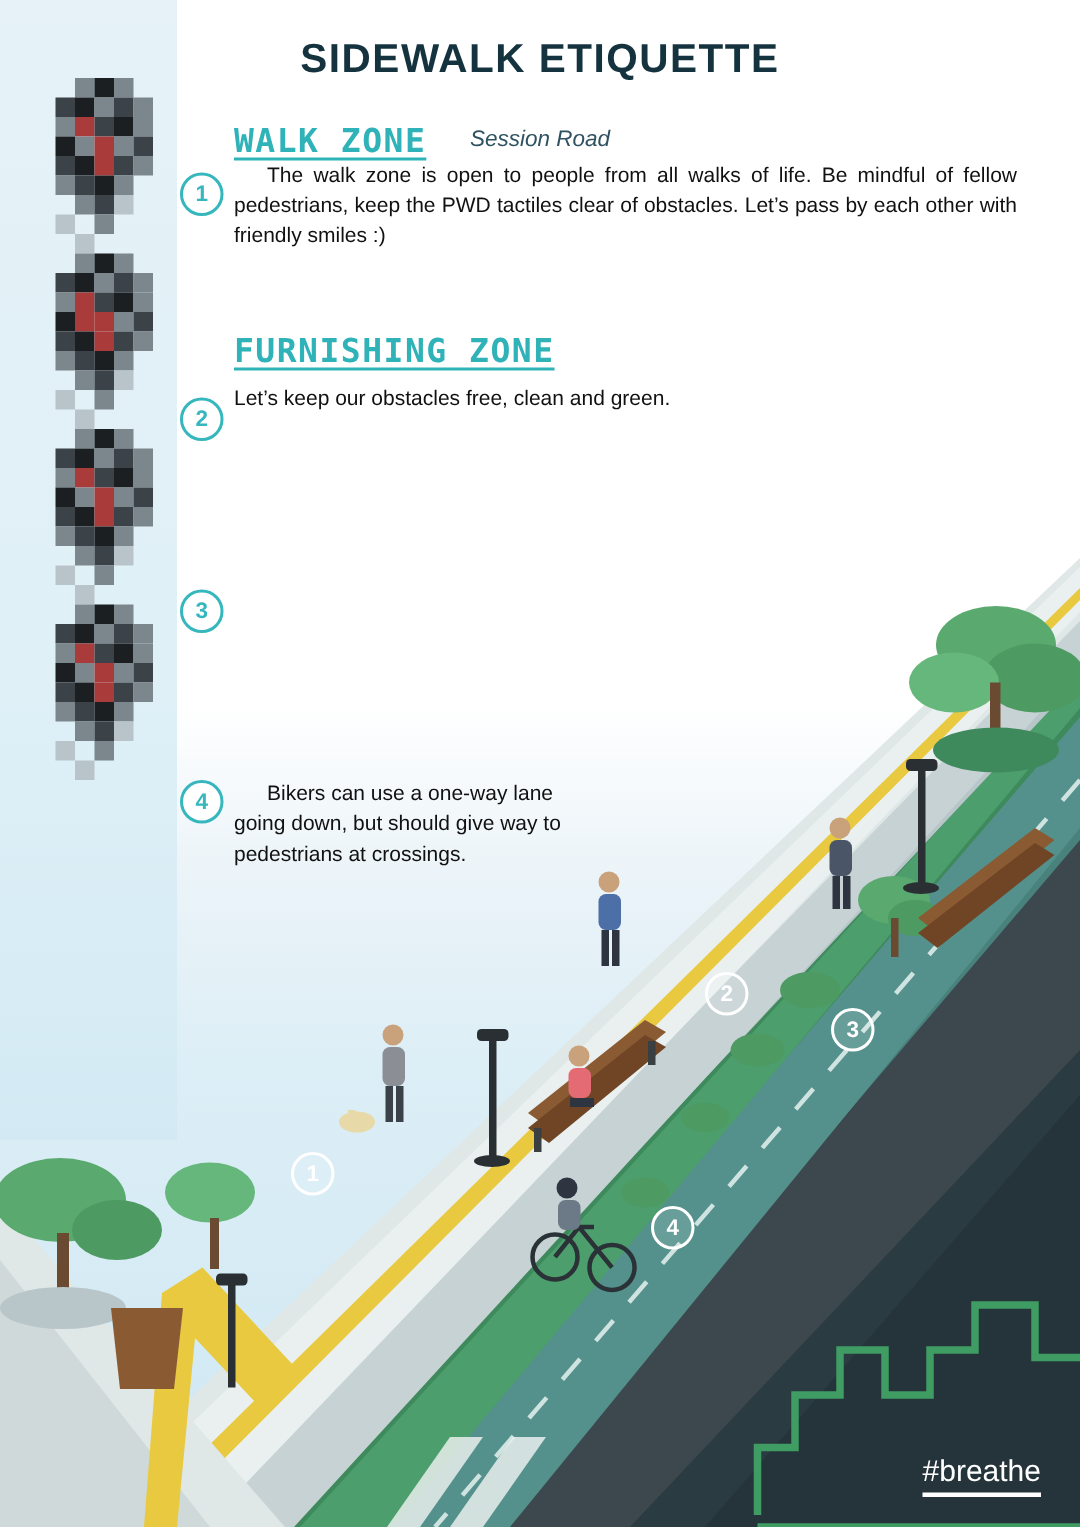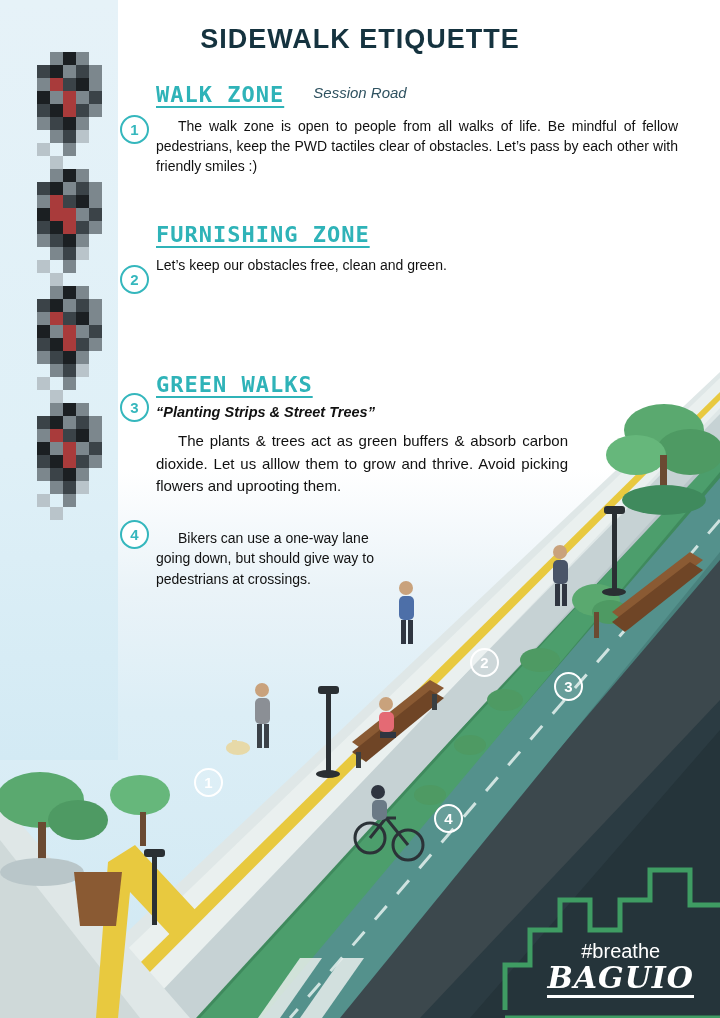--- a/index.html
+++ b/index.html
@@ -45,21 +45,21 @@
     font-style:italic; font-size:15px; color:#2f5260;margin-top:26px;
   }
 
   .section { position:absolute; }
   .sec-head {
     font-family:"DejaVu Sans Mono", monospace;
     font-weight:bold; font-size:22px; letter-spacing:1px;
     color:#2fb3b8; text-decoration:underline; text-underline-offset:4px;
   }
   .sec-quote { font-weight:bold; font-style:italic; font-size:14.5px; color:#111; margin-top:7px; }
-  .sec-body { font-size:14px; line-height:1.42; color:#111; text-align:justify; margin-top:10px; }
+  .sec-body { font-size:14px; line-height:1.42; color:#111; text-align:justify; margin-top:0; }
   .sec-body.indent::before { content:""; display:inline-block; width:22px; }
   .sec-body2 { font-size:14px; line-height:1.42; color:#111; margin-top:9px; }
 
   .badge {
     position:absolute; width:29px; height:29px; border-radius:50%;
     background:#ffffff; border:2.5px solid #35b7bd; color:#35b7bd;
     font-weight:bold; font-size:15px; line-height:25px; text-align:center;
   }
   .badge.onmap {
     border-color:#ffffff; color:#ffffff; background:rgba(255,255,255,0.12);
@@ -521,35 +521,29 @@
     <div class="sec-body indent">The walk zone is open to people from all walks of life. Be mindful of fellow pedestrians, keep the PWD tactiles clear of obstacles. Let’s pass by each other with friendly smiles :)</div>
   </div>
 
   <div class="badge" style="left:120px; top:265px;">2</div>
   <div class="section" style="left:156px; top:222px; width:522px;">
     <div class="sec-head">FURNISHING ZONE</div>
     <div class="sec-body2 indent">Let’s keep our obstacles free, clean and green.</div>
   </div>
 
   <div class="badge" style="left:120px; top:393px;">3</div>
-  <div class="section" style="left:156px; top:372px; width:412px;">
-    <div class="sec-head">GREEN WALKS</div>
-    <div class="sec-quote">“Planting Strips &amp; Street Trees”</div>
-    <div class="sec-body indent" style="font-size:15px; line-height:1.5;">The plants &amp; trees act as green buffers &amp; absorb carbon dioxide. Let us alllow them to grow and thrive. Avoid picking flowers and uprooting them.</div>
-  </div>
 
   <div class="badge" style="left:120px; top:520px;">4</div>
   <div class="section" style="left:156px; top:518px; width:230px;">
     <div class="sec-body indent" style="text-align:left; line-height:1.45;">Bikers can use a one-way lane going down, but should give way to pedestrians at crossings.</div>
   </div>
 
   <div class="badge onmap" style="left:194px; top:768px;">1</div>
   <div class="badge onmap" style="left:470px; top:648px;">2</div>
   <div class="badge onmap" style="left:554px; top:672px;">3</div>
   <div class="badge onmap" style="left:434px; top:804px;">4</div>
 
   <div class="logo-wrap">
     <div class="logo-hash">#breathe</div>
-    <div class="logo-main">BAGUIO</div>
     <div class="logo-underline"></div>
   </div>
 
 </div>
 
 </body></html>

